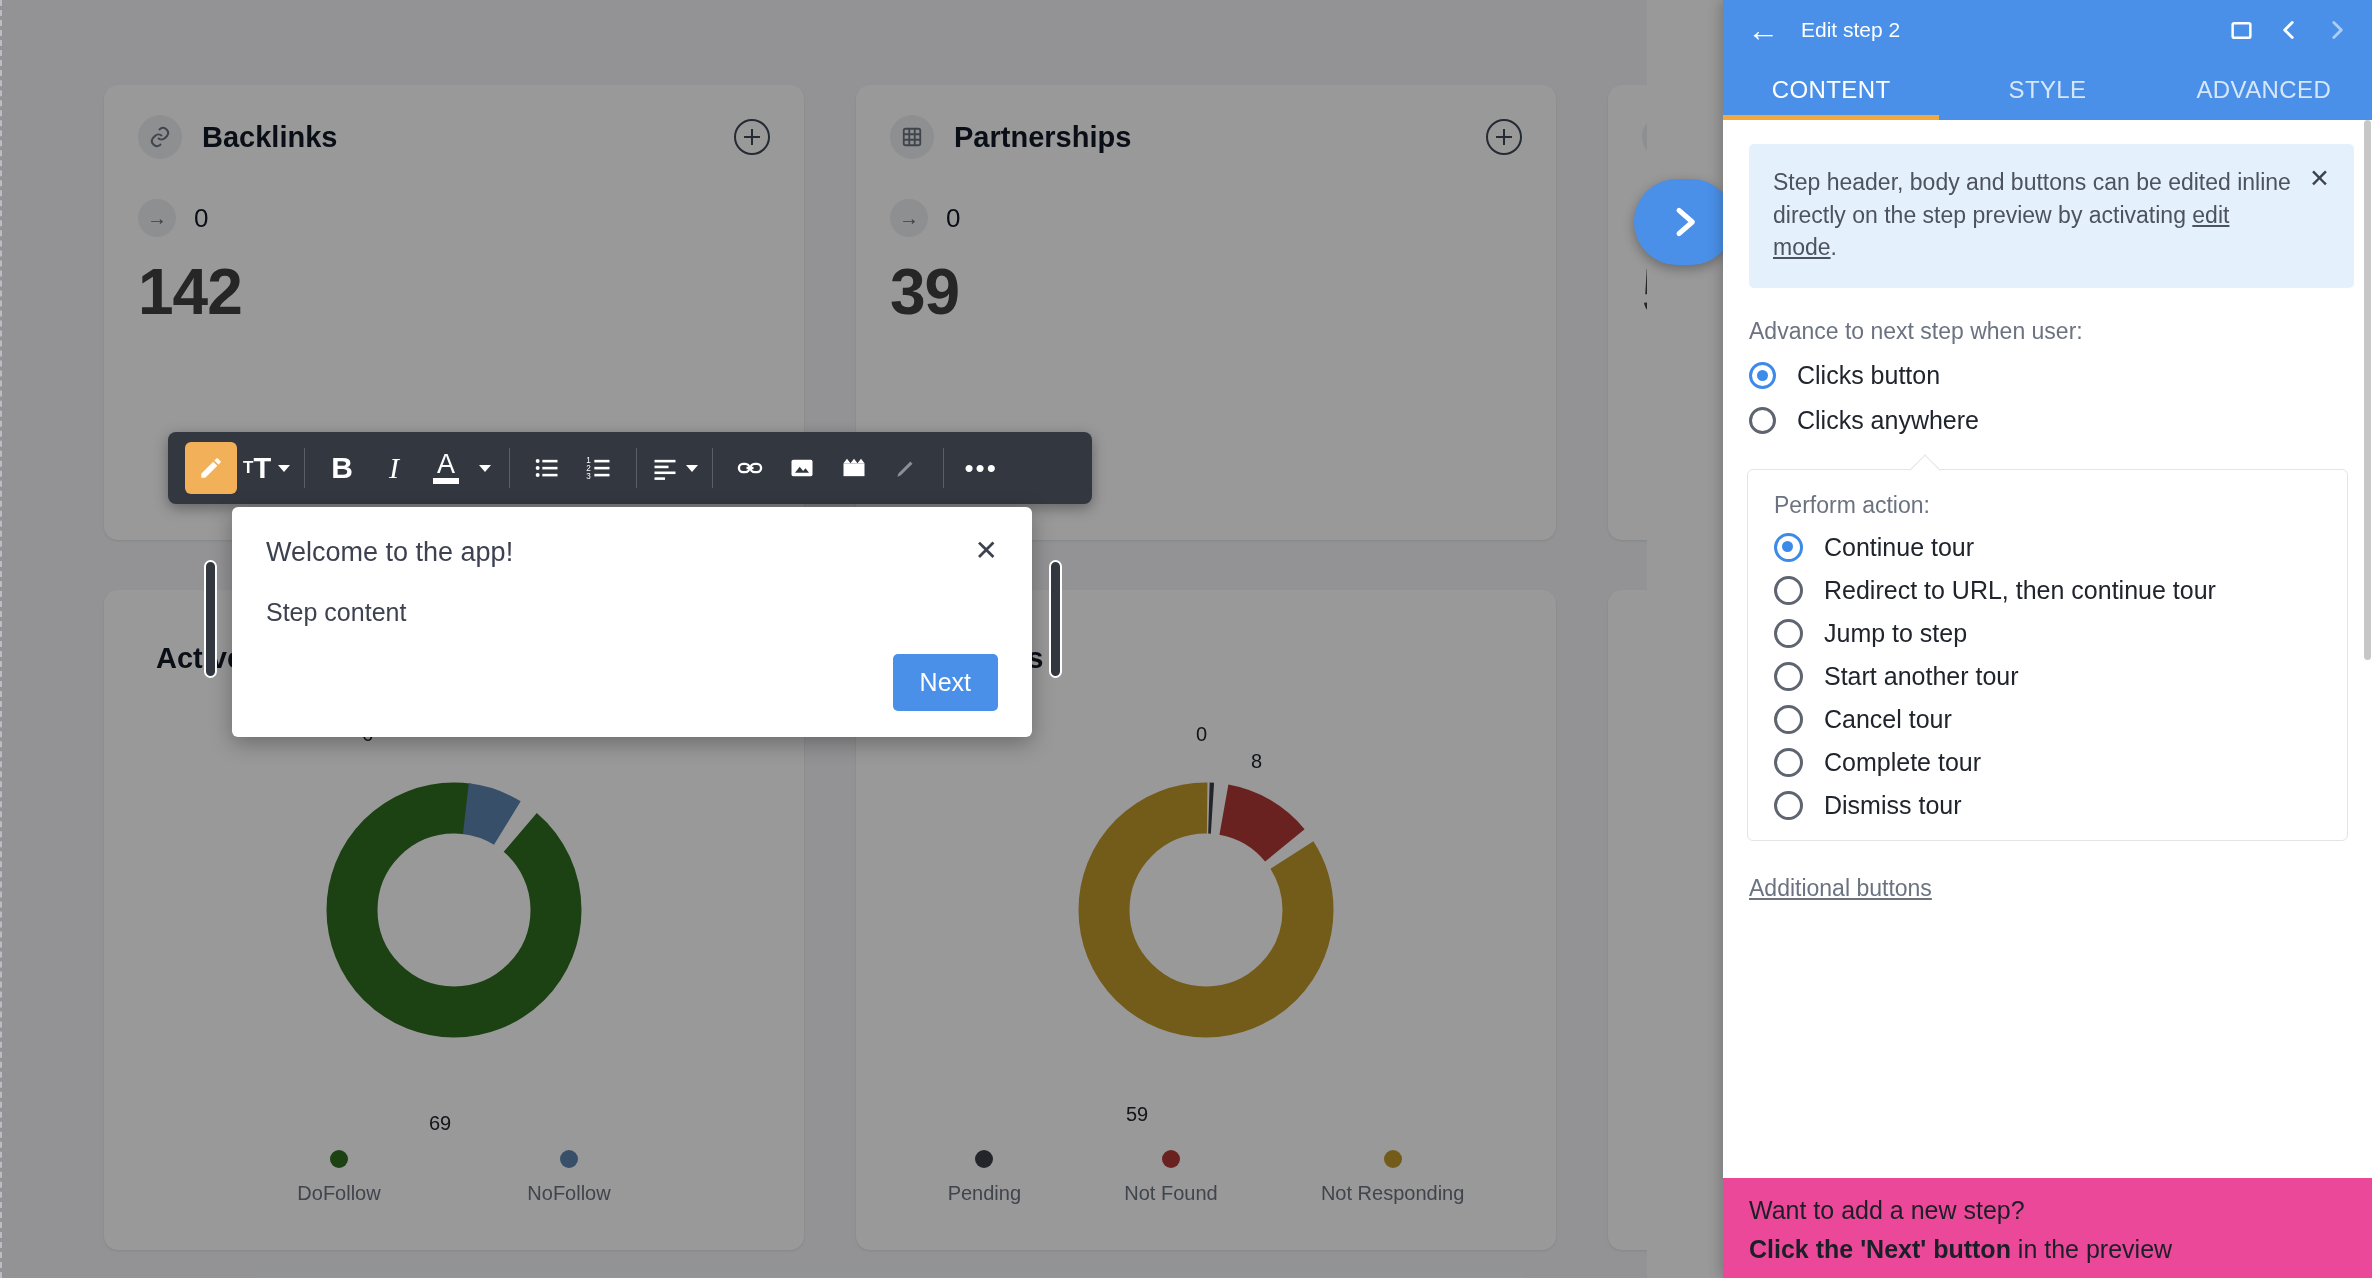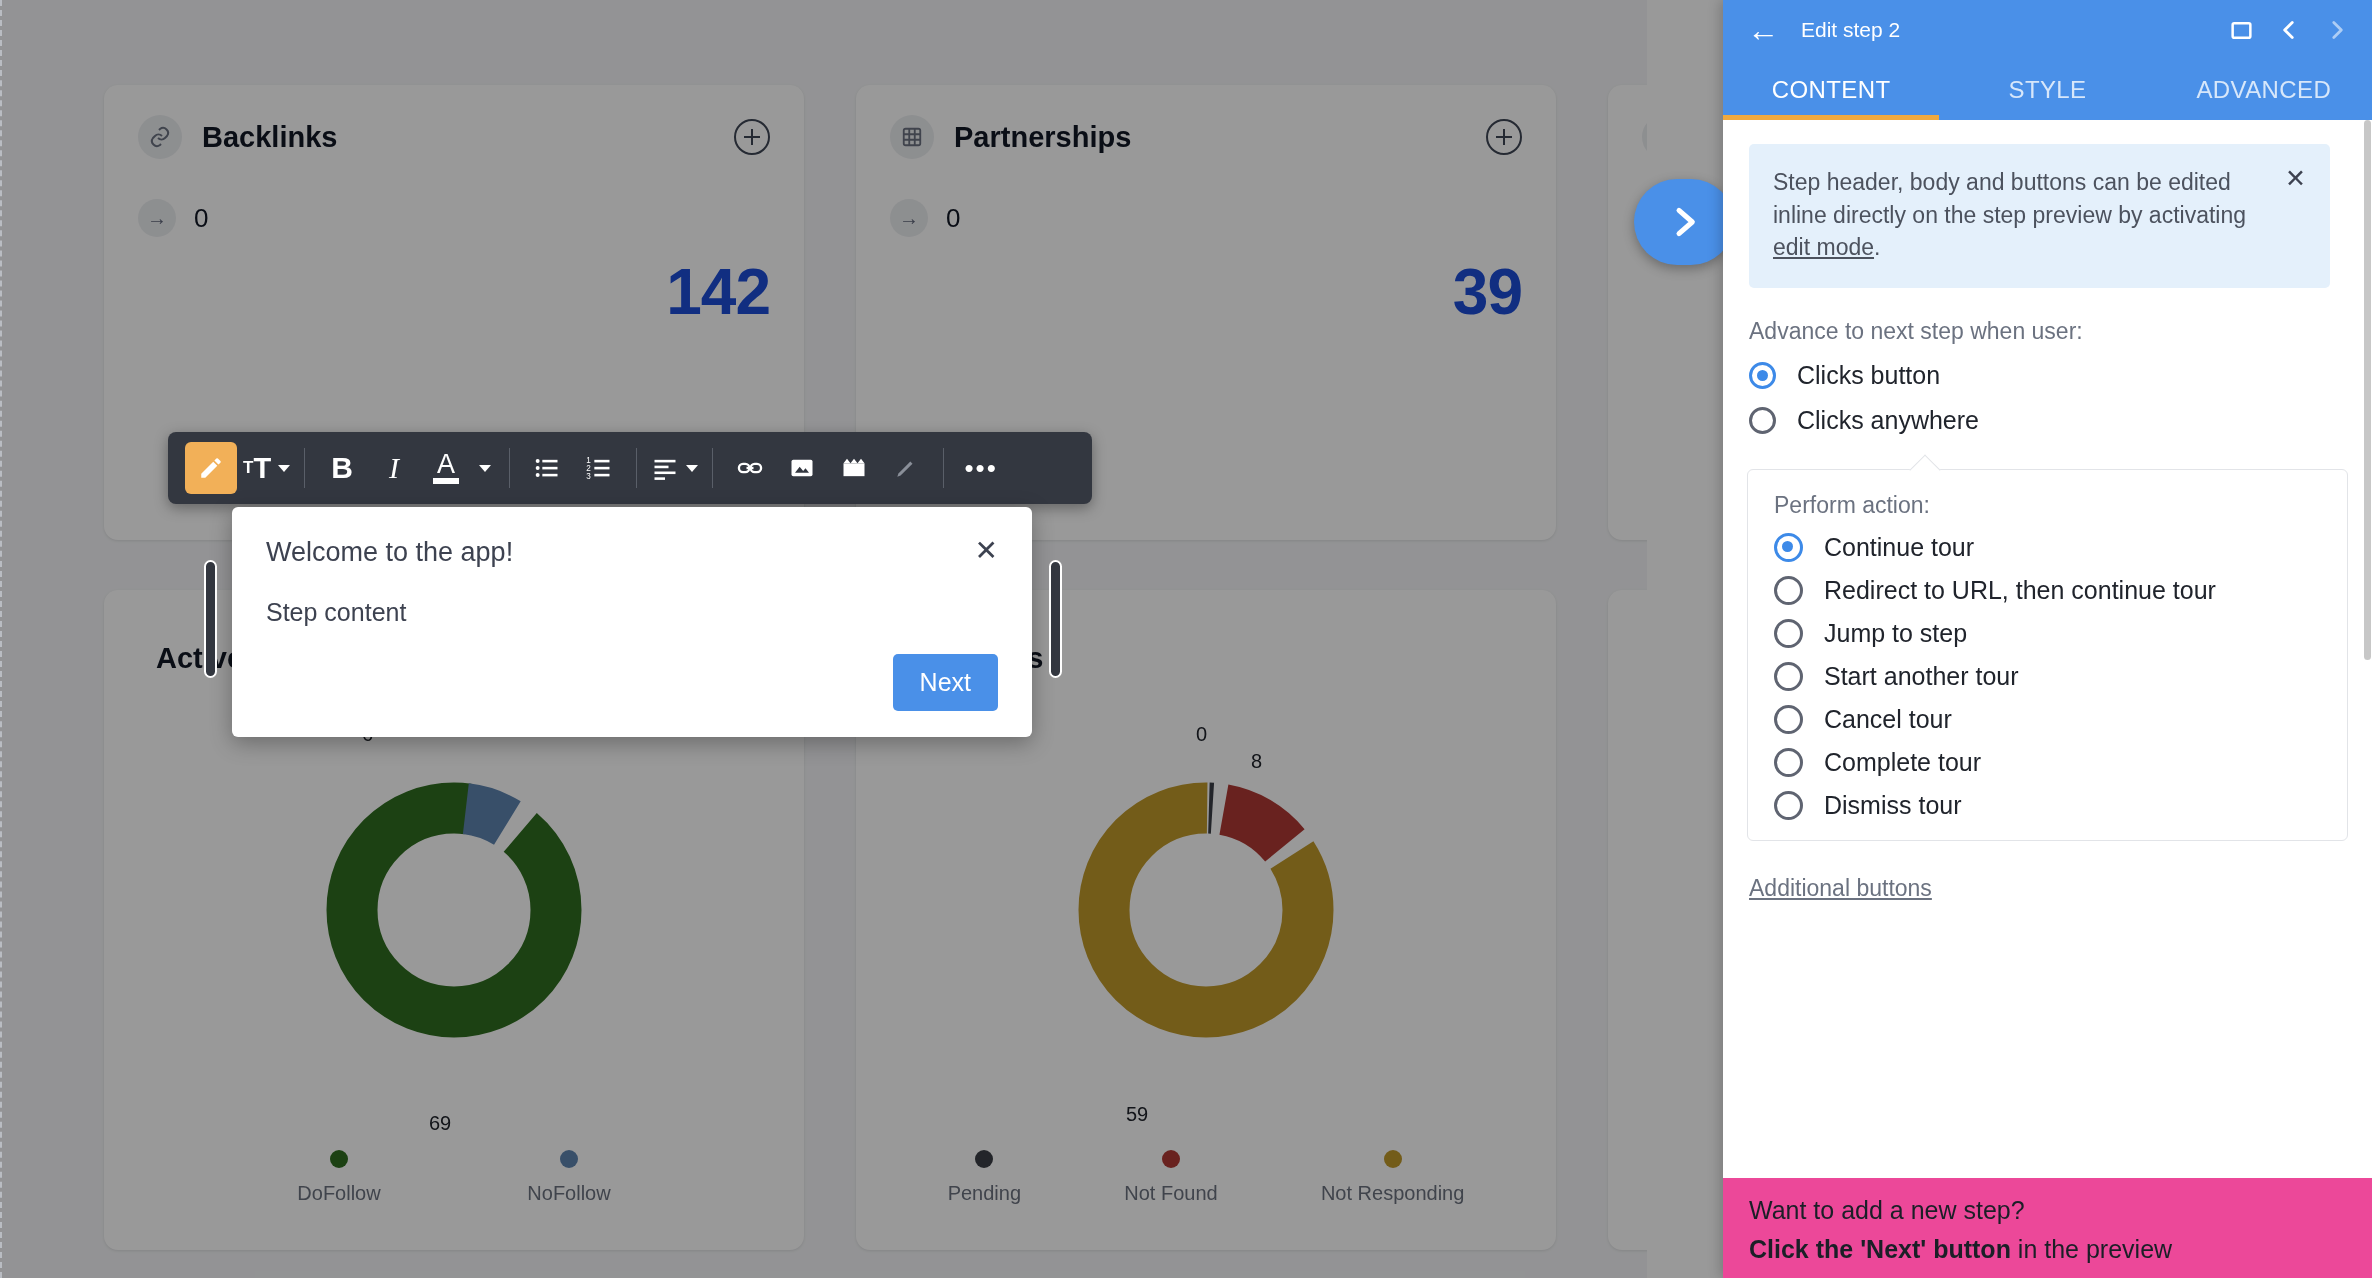--- a/index.html
+++ b/index.html
@@ -54,21 +54,21 @@
 
   .card-sub { display: flex; align-items: center; padding: 40px 34px 0 34px; }
   .sub-ico {
     width: 38px; height: 38px; border-radius: 50%; background: #eceef1;
     display: flex; align-items: center; justify-content: center; color: #60677a;
     font-size: 20px; flex: none;
   }
   .sub-val { font-size: 26px; color: #121826; margin-left: 18px; }
   .big-val {
     padding: 18px 34px 0 34px; font-size: 64px; font-weight: bold;
-    color: #1d4ed8; letter-spacing: -1px; text-align: right;
+    color: #404040; letter-spacing: -1px;
   }
 
   .chart-title {
     position: absolute; font-size: 29px; font-weight: bold; color: #121826;
     white-space: nowrap;
   }
   .donut-wrap { position: absolute; }
   .donut-lbl { position: absolute; font-size: 20px; color: #20242c; }
   .legend { position: absolute; display: flex; gap: 0; }
   .legend-item {
@@ -152,21 +152,21 @@
   }
   .ph-tab.on { color: #ffffff; }
   .ph-tab.on::after {
     content: ""; position: absolute; left: 0; right: 0; bottom: 0;
     height: 5px; background: #f0a93f;
   }
 
   #panel-body { flex: 1; overflow: hidden; position: relative; background: #fff; }
 
   #edit-notice {
-    margin: 24px 42px 0 26px; background: #e4f0fb; border-radius: 5px;
+    margin: 24px 18px 0 26px; background: #e4f0fb; border-radius: 5px;
     padding: 22px 24px 24px 24px; display: flex; align-items: flex-start;
   }
   #edit-notice .txt { font-size: 23px; line-height: 1.42; color: #4c525e; flex: 1; }
   #edit-notice .txt u { text-decoration: underline; }
   #edit-notice .x { font-size: 25px; color: #3d4250; margin-left: 16px; line-height: 1; }
 
   .field-label { font-size: 23px; color: #6b7280; margin: 30px 26px 0 26px; }
 
   .radio-row { display: flex; align-items: center; margin: 16px 26px 0 26px; }
   .radio {

